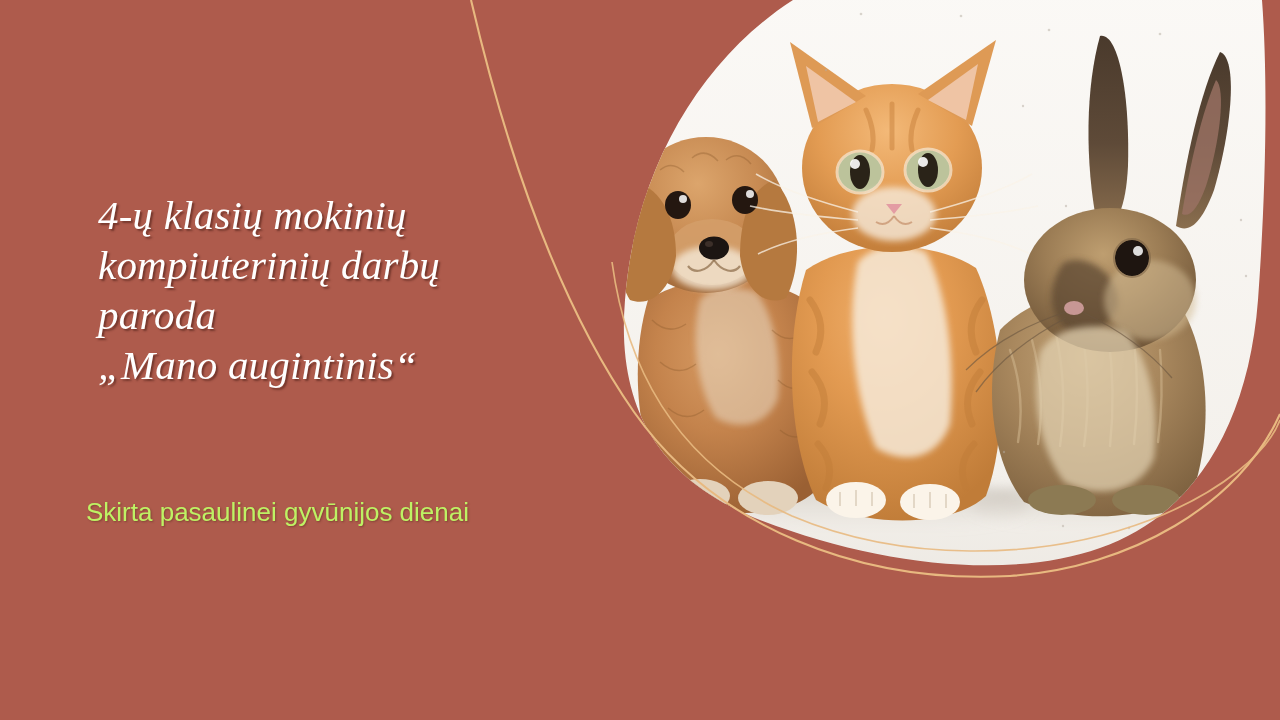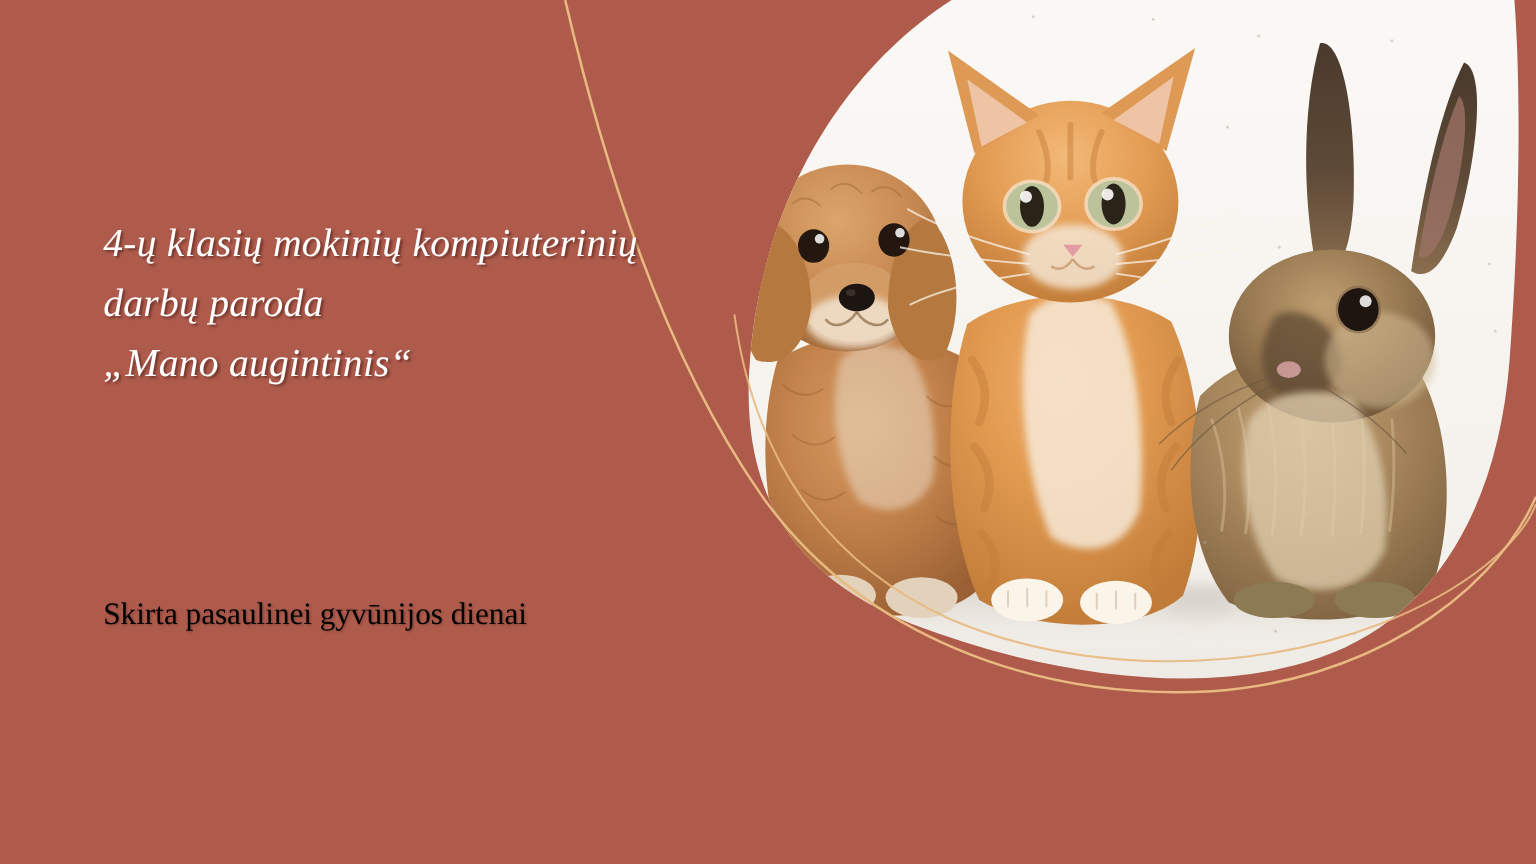--- a/index.html
+++ b/index.html
@@ -35,42 +35,42 @@
   }
 
   
   #text-block {
     position: absolute;
     left: 86px;
     top: 178px;
     width: 470px;
   }
   #slide-title {
-    margin: 0;
+    margin: 12px;
     font-family: "Liberation Serif", "DejaVu Serif", serif;
     font-style: italic;
     font-weight: 400;
-    font-size: 33px;
+    font-size: 41px;
     line-height: 50px;
     color: #FFFFFF;
     text-shadow: 2px 2px 2px rgba(70, 25, 18, 0.55);
     letter-spacing: 0.2px;
     white-space: pre-line;
   }
   #slide-subtitle {
     position: absolute;
     left: 86px;
     top: 489px;
     width: 420px;
     margin: 0;
-    font-family: Liberation Serif, serif;
+    font-family: Liberation Sans, sans-serif;
     font-weight: 400;
     font-size: 26px;
     line-height: 46px;
-    color: #000000;
+    color: #bef264;
     text-shadow: 1px 1px 2px rgba(80, 35, 27, 0.45);
     white-space: pre-line;
   }
 </style>
 </head>
 <body>
 
 <div id="slide">
 
   <svg id="photo-blob" viewBox="0 0 1280 720" xmlns="http://www.w3.org/2000/svg">

